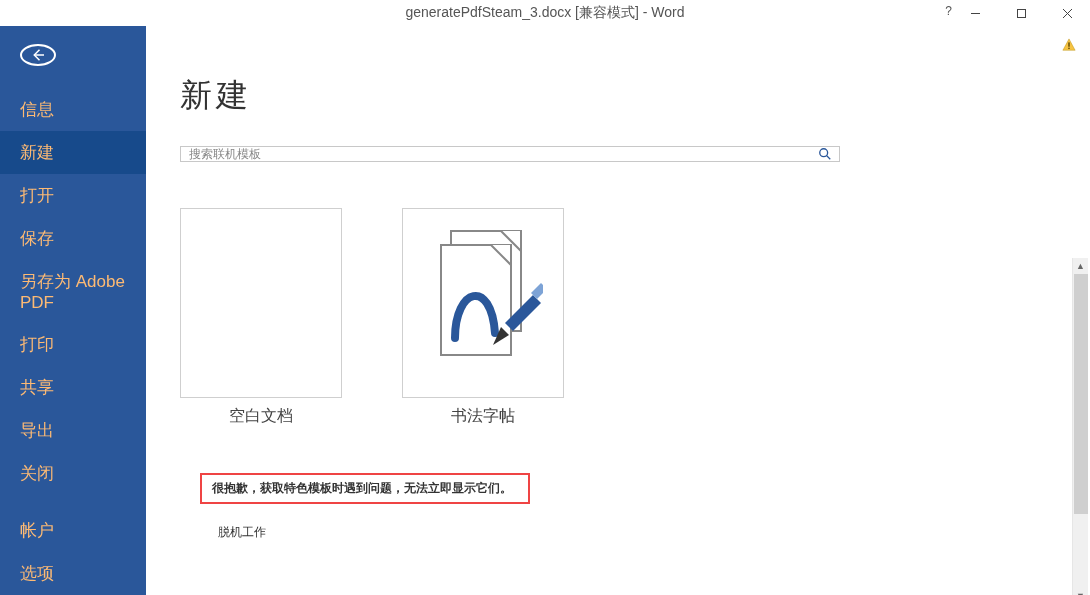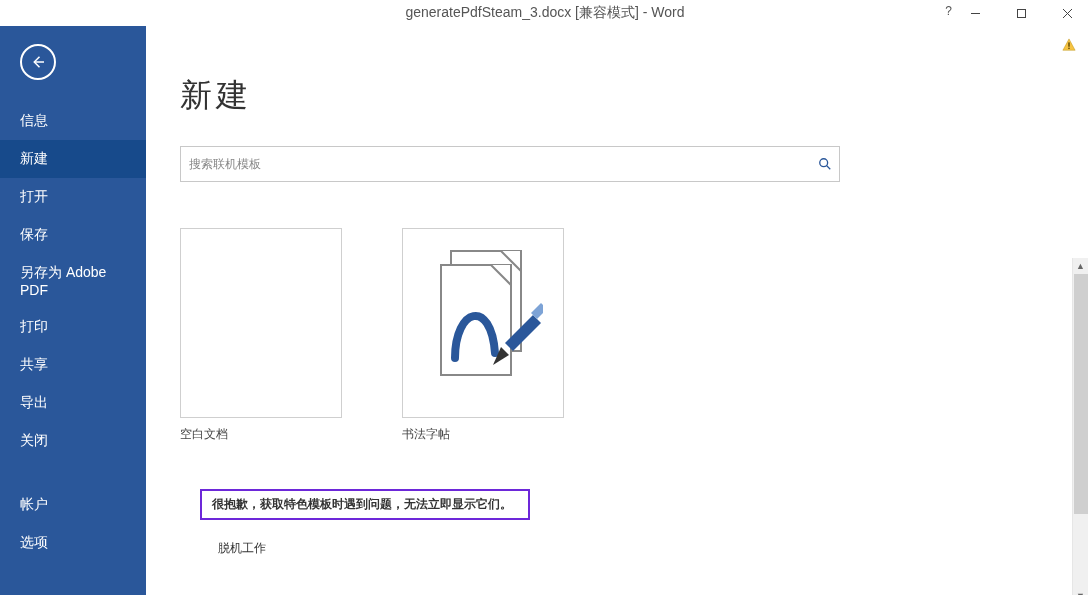--- a/index.html
+++ b/index.html
@@ -31,56 +31,56 @@
     width: 146px; background: #2a579a; color: #fff; display: flex; flex-direction: column;
     position: relative;
   }
   .back-circle {
     width: 36px; height: 36px; border: 2px solid #fff; border-radius: 50%;
     margin: 18px 0 22px 20px; display: flex; align-items: center; justify-content: center;
     cursor: pointer;
   }
   .back-circle svg { width: 18px; height: 18px; }
   .side-item {
-    padding: 10px 20px; font-size: 14px; cursor: pointer; color: #ffffff;
+    padding: 10px 20px; font-size: 17px; cursor: pointer; color: #fdba74;
   }
   .side-item.active { background: #174a8b; }
   .side-spacer { height: 26px; }
 
   .main {
     flex: 1; padding: 0 0 0 34px; position: relative; overflow: hidden;
   }
   .page-title {
     font-size: 32px; color: #333; margin-top: 48px; margin-bottom: 28px; letter-spacing: 4px;
   }
   .search-wrap {
-    width: 660px; height: 36px; border: 1px solid #c8c8c8; display: flex; align-items: flex-end;
+    width: 660px; height: 16px; border: 1px solid #c8c8c8; display: flex; align-items: flex-end;
   }
   .search-input {
     flex: 1; border: none; outline: none; font-size: 12px; padding: 0 8px; color: #333; height: 100%;
   }
   .search-input::placeholder { color: #888; }
   .search-btn {
     width: 28px; height: 100%; display: flex; align-items: center; justify-content: center;
     cursor: pointer;
   }
 
   .templates {
     display: flex; gap: 60px; margin-top: 46px;
   }
   .tpl { display: flex; flex-direction: column; }
   .tpl-thumb {
     width: 162px; height: 190px; border: 1px solid #cfcfcf; background: #fff;
     display: flex; align-items: center; justify-content: center; position: relative;
   }
-  .tpl-label { font-size: 12px; color: #444; margin-top: 8px; }
+  .tpl-label { font-size: 16px; color: #444; margin-top: 8px; text-align: center; }
 
   .error-box {
     margin-top: 46px; margin-left: 20px; width: 330px;
-    border: 2px solid #6d28d9; padding: 5px 10px; font-size: 12px; color: #333;
+    border: 2px solid #ef4444; padding: 5px 10px; font-size: 12px; color: #333;
     font-weight: bold;
   }
   .action-link {
     margin-left: 38px; margin-top: 20px; font-size: 12px; color: #333; cursor: pointer;
   }
 
   .scrollbar-track {
     position: absolute; right: 2px; top: 232px; width: 16px; height: 346px;
     background: #f0f0f0; border-left: 1px solid #e6e6e6;
     display: flex; flex-direction: column; align-items: center;

